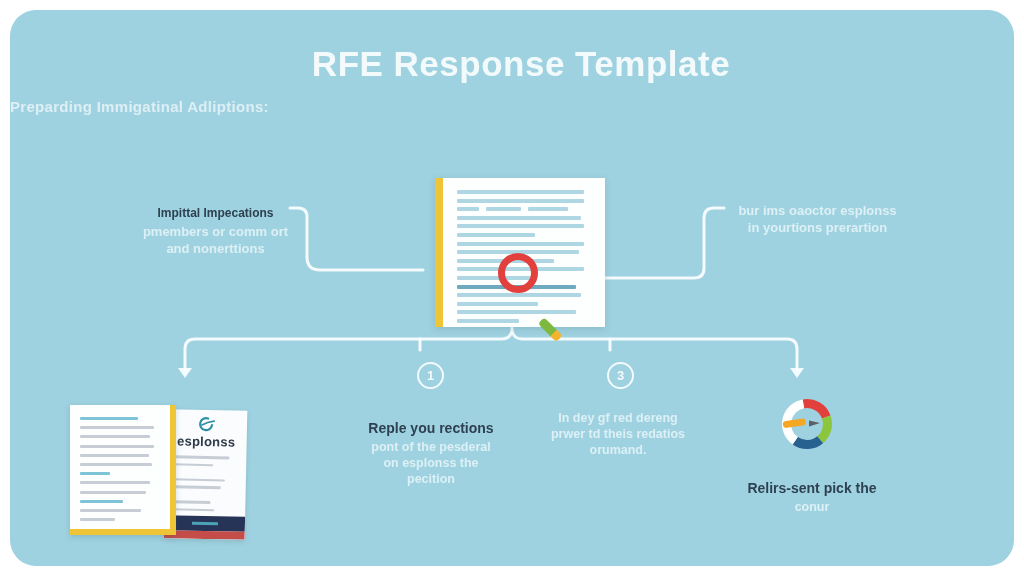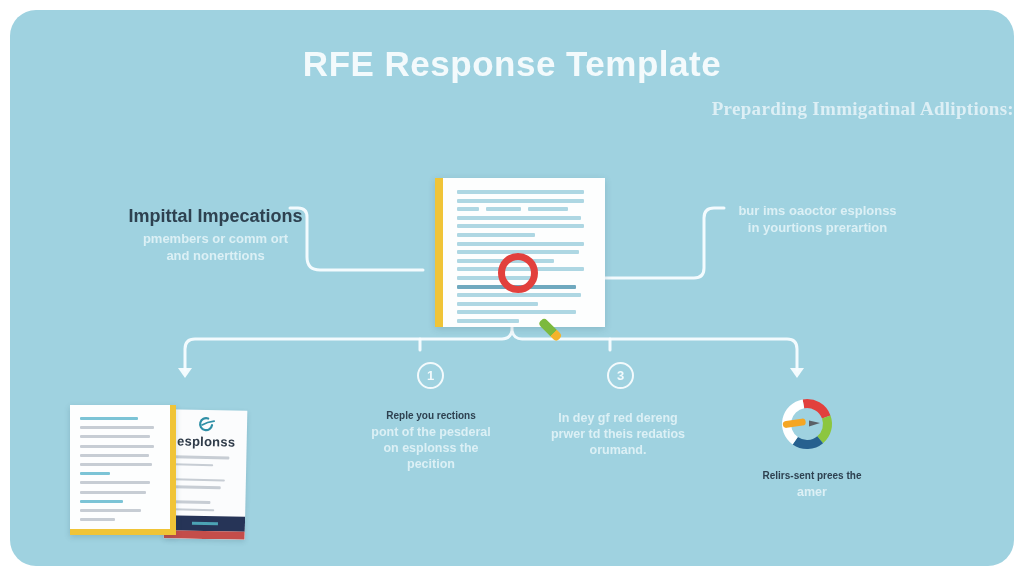--- a/index.html
+++ b/index.html
@@ -2,33 +2,33 @@
 <html><head>
 <meta charset="utf-8">
 <style>
   html,body{margin:0;padding:0;background:#ffffff;width:1024px;height:576px;overflow:hidden;
     font-family:"Liberation Sans", sans-serif;}
   .canvas{position:absolute;left:10px;top:10px;width:1004px;height:556px;
     background:#9fd2e0;border-radius:26px;}
   .abs{position:absolute;}
   
   .title{left:0;top:34px;width:100%;text-align:center;color:#f3fafc;
-    font-size:35px;font-weight:bold;letter-spacing:.5px;}
-  .subtitle{left:0;top:88px;width:100%;text-align:right;color:#ddeff5;
-    font-size:19px;font-weight:bold;letter-spacing:.3px;font-family:Liberation Serif, serif;}
+    font-size:35px;font-weight:bold;letter-spacing:.5px;padding-left:9px;}
+  .subtitle{left:0;top:88px;width:100%;text-align:left;color:#ddeff5;
+    font-size:15px;font-weight:bold;letter-spacing:.3px;}
   
   .t-block{text-align:center;}
-  .t-block .head{color:#2e4150;font-size:18px;font-weight:bold;margin-bottom:3px;}
+  .t-block .head{color:#2e4150;font-size:12px;font-weight:bold;margin-bottom:3px;}
   .t-block .muted{color:#dcf0f5;font-size:13px;font-weight:bold;line-height:17px;}
   .blk-left{left:88px;top:196px;width:235px;}
   .blk-right{left:690px;top:192px;width:235px;}
   .col1{left:330px;top:400px;width:182px;}
   .col2{left:518px;top:400px;width:180px;}
   .gauge-text{left:716px;top:460px;width:172px;}
-  .col1 .head,.col2 .head,.gauge-text .head{font-size:10px;}
+  .col1 .head,.col2 .head,.gauge-text .head{font-size:14px;margin-top:10px;}
   .col1 .muted,.col2 .muted,.gauge-text .muted{font-size:12.5px;line-height:16px;}
   
   .doc-main{left:425px;top:168px;width:170px;height:149px;background:#fdfefe;
     box-shadow:0 2px 7px rgba(40,80,95,.18);}
   .doc-main .stripe{position:absolute;left:0;top:0;width:8px;height:100%;background:#f0c437;}
   .doc-lines{position:absolute;left:22px;top:12px;right:13px;bottom:10px;}
   .dl{height:4px;margin-bottom:4.6px;border-radius:1px;background:#aed7e3;}
   .dl.dark{background:#6fa9bf;}
   .dl.seg{background:none;display:flex;gap:7px;}
   .dl.seg span{height:4px;background:#aed7e3;border-radius:1px;display:block;}
@@ -196,17 +196,17 @@
       <path d="M13.18,15.70 A20.5,20.5 0 0 1 -11.76,16.79" stroke="#27618f"></path>
       <path d="M-11.76,16.79 A20.5,20.5 0 0 1 -3.56,-20.19" stroke="#ffffff"></path>
     </g>
     <g>
       <rect x="-24" y="-6" width="23" height="7" rx="3.5" fill="#f5a623" transform="rotate(-8)"></rect>
       <polygon points="2,-3.5 13,-1 2,2.5" fill="#5a6066"></polygon>
     </g>
   </svg>
 
   <div class="abs t-block gauge-text">
-    <div class="head">Relirs-sent prees the</div>
-    <div class="muted">amer</div>
+    <div class="head">Relirs-sent pick the</div>
+    <div class="muted">conur</div>
   </div>
 
 </div>
 
 </body></html>

